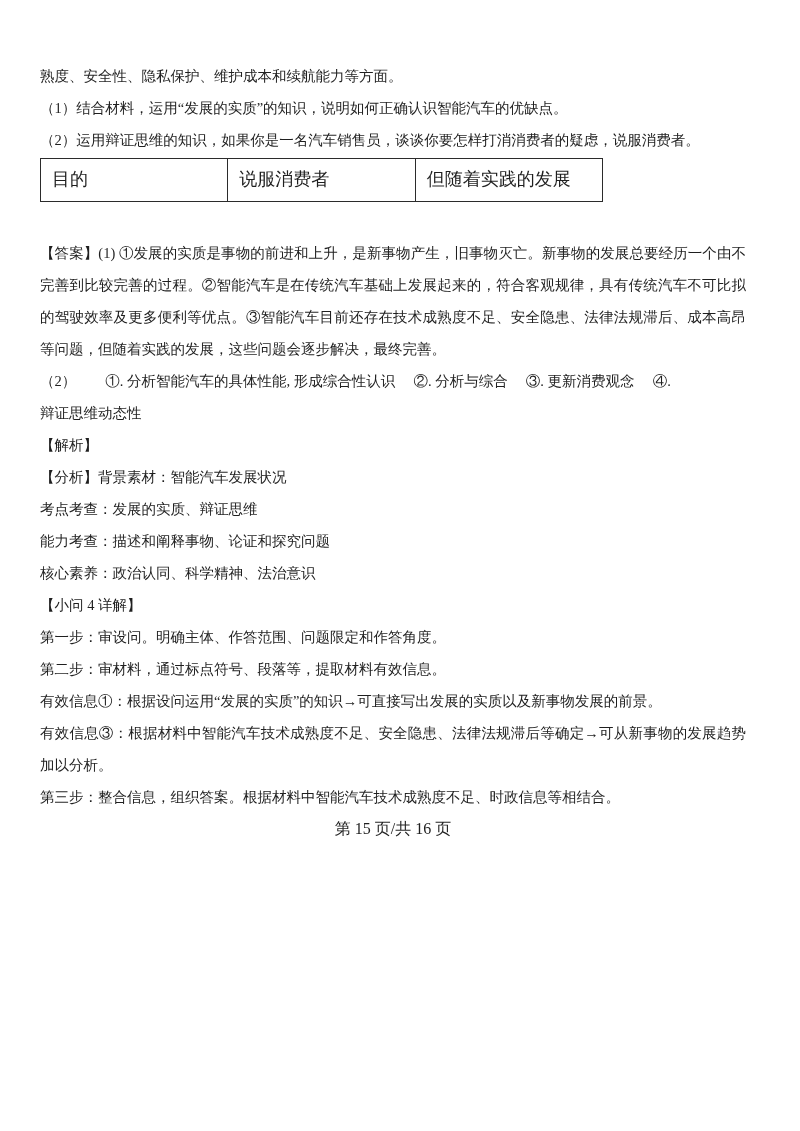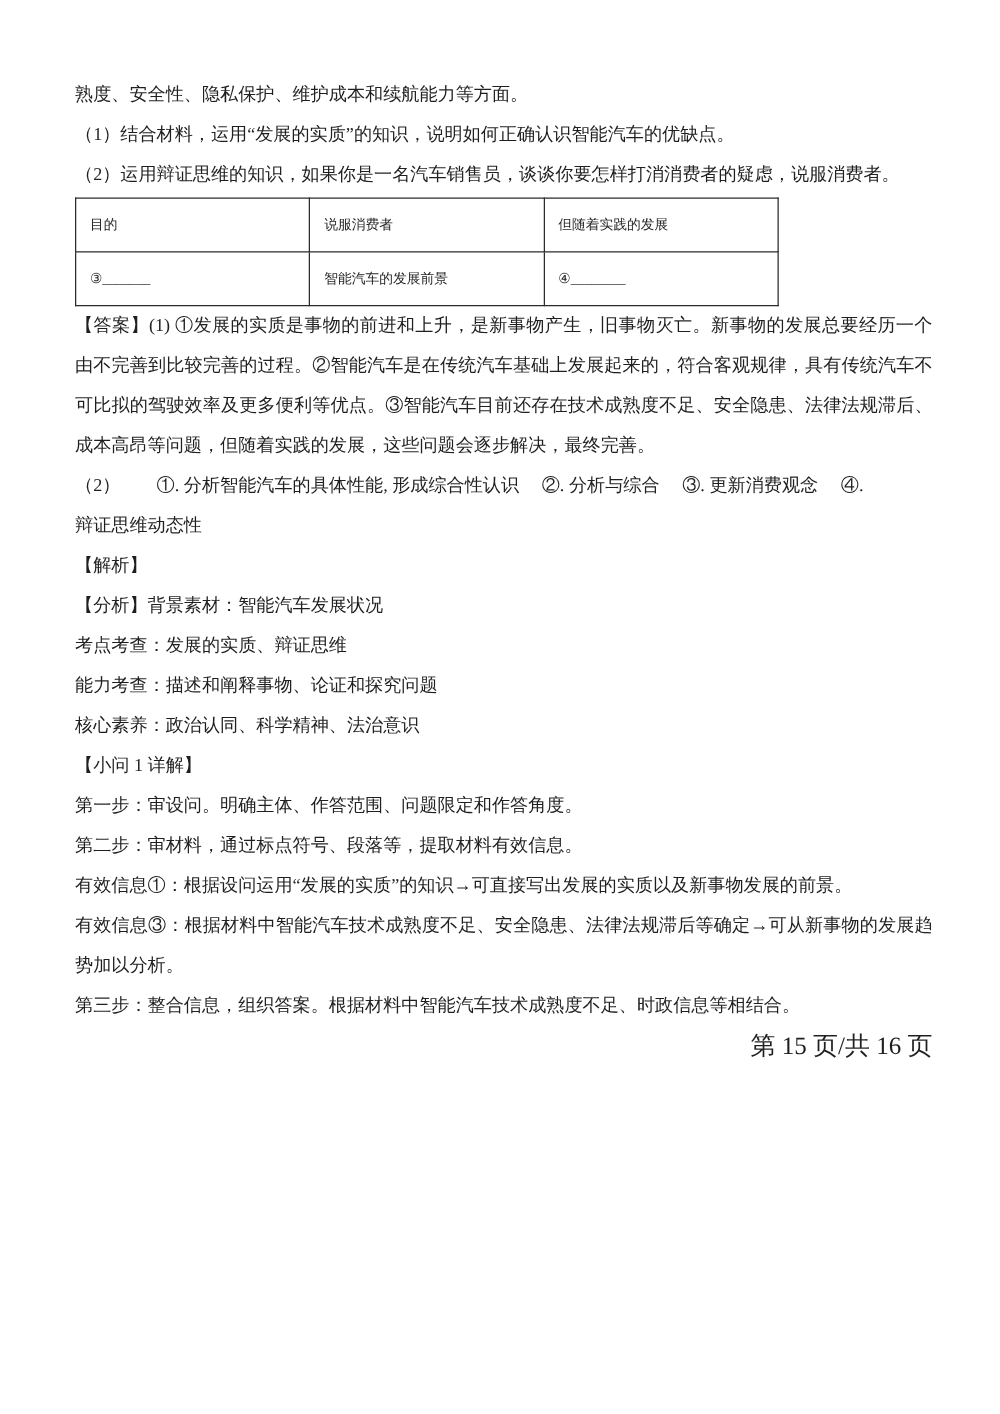--- a/index.html
+++ b/index.html
@@ -10,88 +10,84 @@
   .page {
     position: relative;
     width: 800px;
     height: 1131px;
     background: #ffffff;
     overflow: hidden;
     color: #1f1f1f;
     font-family: "Liberation Serif", "DejaVu Serif", serif;
   }
   .content {
-    padding: 60px 54px 0 60px;
+    padding: 60px 54px 0 40px;
     font-size: 14.5px;
     line-height: 32px;
     text-align: justify;
   }
   .content p {
     margin: 0;
     white-space: pre-wrap;
   }
   p.answer-first {
+    margin-top: 35px;
   }
   table.qtable {
     border-collapse: collapse;
     table-layout: fixed;
     width: 563px;
     margin: 2px 0 0 0;
   }
   table.qtable td {
     border: 1.6px solid #2b2b2b;
     height: 42px;
     padding: 0 4px 0 11px;
     vertical-align: middle;
-    font-size: 11px;
+    font-size: 18px;
     line-height: 1.3;
     white-space: nowrap;
     text-align: left;
   }
   .footer {
     margin: 2px 0 0 0;
-    text-align: right;
-    font-size: 20px;
+    text-align: center;
+    font-size: 16px;
     white-space: pre-wrap;
   }
 </style>
 </head>
 <body>
 
 <div class="page">
   <div class="content">
 
     <p>熟度、安全性、隐私保护、维护成本和续航能力等方面。</p>
     <p>（1）结合材料，运用“发展的实质”的知识，说明如何正确认识智能汽车的优缺点。</p>
     <p>（2）运用辩证思维的知识，如果你是一名汽车销售员，谈谈你要怎样打消消费者的疑虑，说服消费者。</p>
 
     <table class="qtable">
       <tbody>
         <tr>
           <td>目的</td>
           <td>说服消费者</td>
           <td>但随着实践的发展</td>
         </tr>
-        <tr>
-          <td>③_______</td>
-          <td>智能汽车的发展前景</td>
-          <td>④________</td>
-        </tr>
       </tbody>
     </table>
 
     <p class="answer-first">【答案】(1) ①发展的实质是事物的前进和上升，是新事物产生，旧事物灭亡。新事物的发展总要经历一个由不完善到比较完善的过程。②智能汽车是在传统汽车基础上发展起来的，符合客观规律，具有传统汽车不可比拟的驾驶效率及更多便利等优点。③智能汽车目前还存在技术成熟度不足、安全隐患、法律法规滞后、成本高昂等问题，但随着实践的发展，这些问题会逐步解决，最终完善。</p>
     <p>（2）　　①. 分析智能汽车的具体性能, 形成综合性认识　 ②. 分析与综合　 ③. 更新消费观念　 ④.
 辩证思维动态性</p>
     <p>【解析】</p>
     <p>【分析】背景素材：智能汽车发展状况</p>
     <p>考点考查：发展的实质、辩证思维</p>
     <p>能力考查：描述和阐释事物、论证和探究问题</p>
     <p>核心素养：政治认同、科学精神、法治意识</p>
-    <p>【小问 1 详解】</p>
+    <p>【小问 4 详解】</p>
     <p>第一步：审设问。明确主体、作答范围、问题限定和作答角度。</p>
     <p>第二步：审材料，通过标点符号、段落等，提取材料有效信息。</p>
     <p>有效信息①：根据设问运用“发展的实质”的知识→可直接写出发展的实质以及新事物发展的前景。</p>
     <p>有效信息③：根据材料中智能汽车技术成熟度不足、安全隐患、法律法规滞后等确定→可从新事物的发展趋势加以分析。</p>
     <p>第三步：整合信息，组织答案。根据材料中智能汽车技术成熟度不足、时政信息等相结合。</p>
 
     <p class="footer">第 15 页/共 16 页</p>
   </div>
 </div>
 

